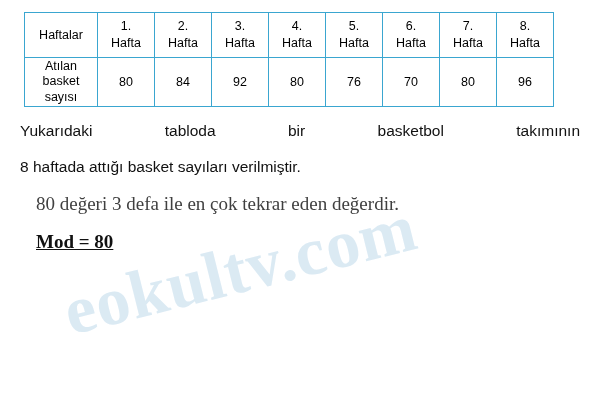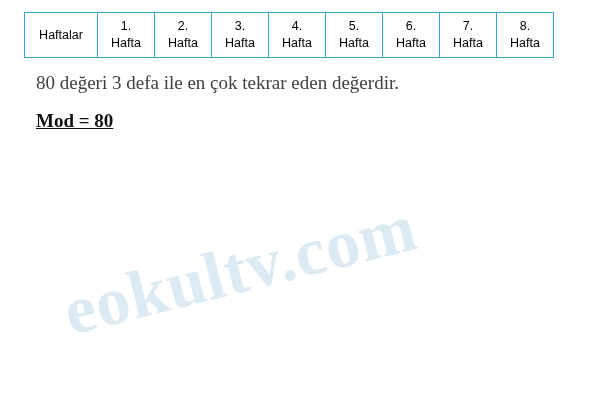--- a/index.html
+++ b/index.html
@@ -154,20 +154,33 @@
         </td>
         <td class="head-week">
           <div>7.</div>
           <div>Hafta</div>
         </td>
         <td class="head-week">
           <div>8.</div>
           <div>Hafta</div>
         </td>
       </tr>
+      <tr>
+        <td class="row-label">Atılan basket sayısı</td>
+        <td class="value-cell">80</td>
+        <td class="value-cell">84</td>
+        <td class="value-cell">92</td>
+        <td class="value-cell">80</td>
+        <td class="value-cell">76</td>
+        <td class="value-cell">70</td>
+        <td class="value-cell">80</td>
+        <td class="value-cell">96</td>
+      </tr>
     </tbody>
   </table>
 
+  <div class="para justify">Yukarıdaki tabloda bir basketbol takımının</div>
+  <div class="para">8 haftada attığı basket sayıları verilmiştir.</div>
 
   <div class="solution-line">80 değeri 3 defa ile en çok tekrar eden değerdir.</div>
   <div><span class="mod-line">Mod = 80</span></div>
 
 </div>
 
 </body></html>

